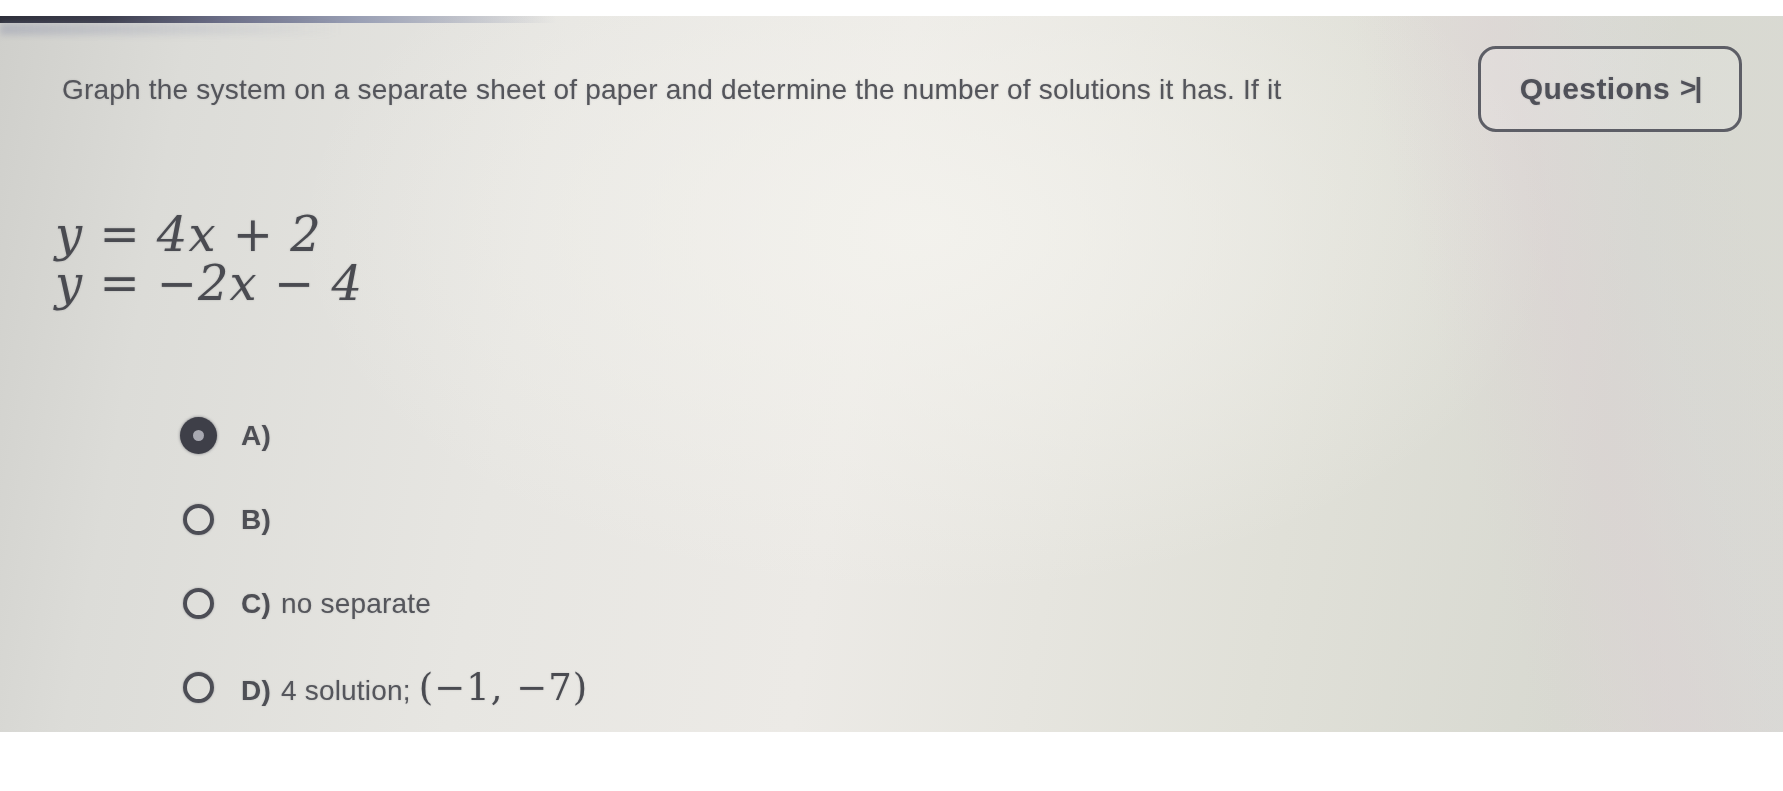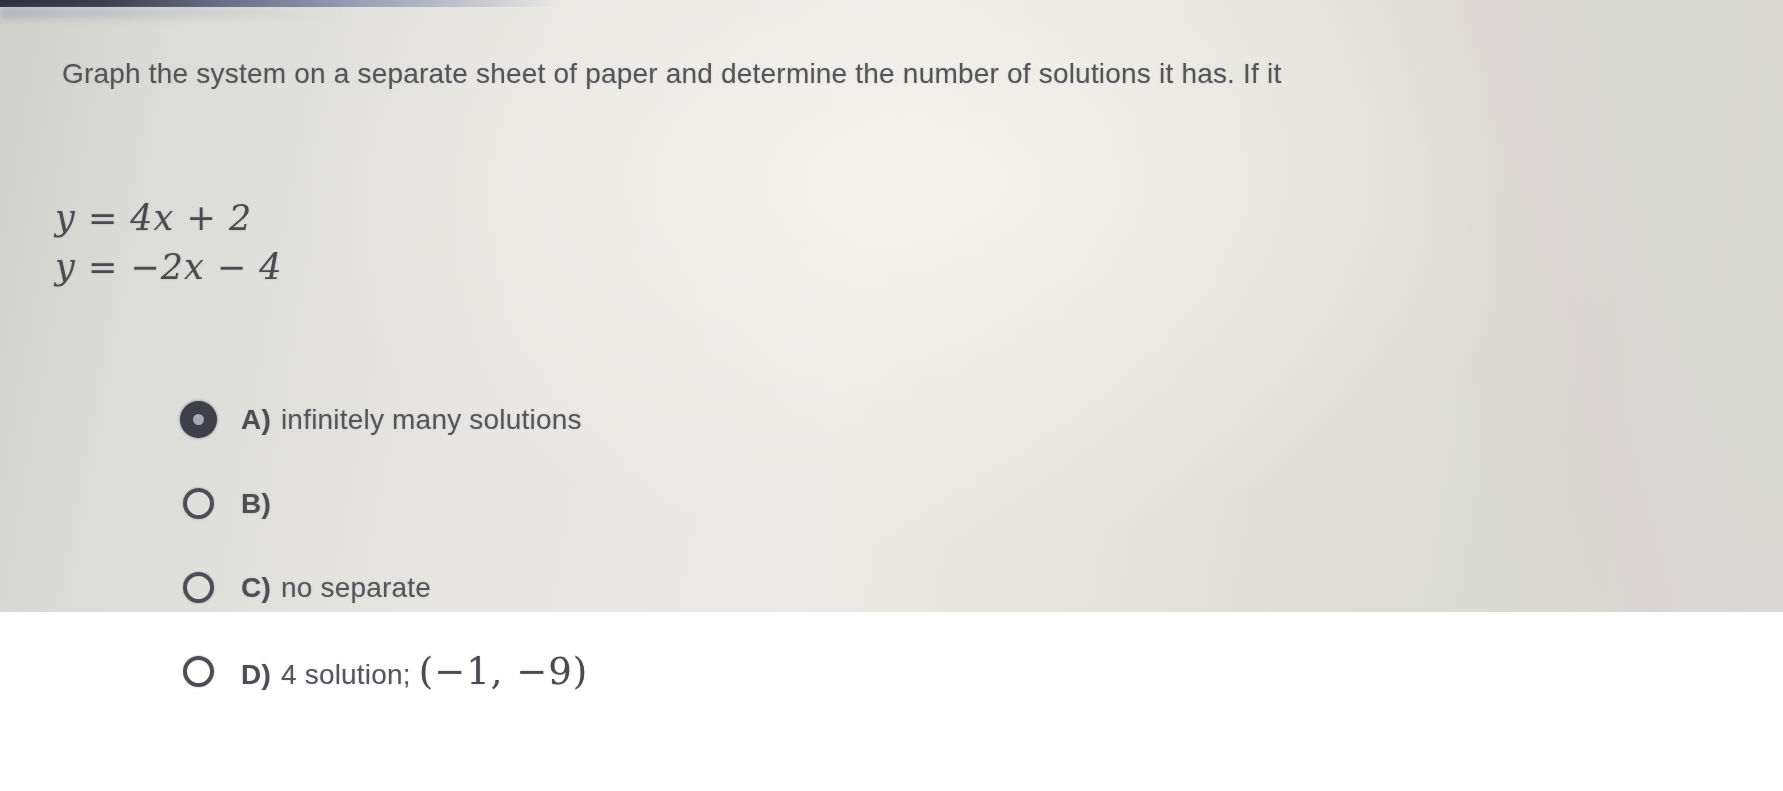--- a/index.html
+++ b/index.html
@@ -7,26 +7,27 @@
     padding: 0;
     width: 1783px;
     height: 791px;
     overflow: hidden;
     font-family: "Liberation Sans", sans-serif;
   }
 
   .screen {
     position: relative;
     width: 1783px;
-    height: 612px;
+    height: 716px;
     
     background:
       linear-gradient(75deg, rgba(0,0,0,0) 78%, rgba(221,203,213,0.30) 85%, rgba(215,210,220,0.18) 90%, rgba(0,0,0,0) 96%),
       radial-gradient(ellipse 900px 520px at 52% 30%, rgba(244,243,238,0.85), rgba(244,243,238,0) 70%),
       linear-gradient(100deg, #cfcfcb 0%, #dcdcd8 10%, #e7e6e2 30%, #eceae6 48%, #e0e0d8 72%, #d8d9d1 88%, #dadad4 100%);
+    margin-top: 16px;
   }
 
   
   .top-strip {
     position: absolute;
     top: 0; left: 0;
     width: 580px; height: 7px;
     background: linear-gradient(to right,
       #2e2f3a 0%, #3c3d4c 18%, #6a6d86 38%, #9aa0b5 62%, rgba(154,160,181,0) 96%);
   }
@@ -72,21 +73,21 @@
     font-size: 28px;
     letter-spacing: -2px;
     transform: translateY(-1px);
   }
 
   .equations {
     position: absolute;
     left: 55px; top: 194px;
     font-family: "DejaVu Serif", "Liberation Serif", serif;
     font-style: italic;
-    font-size: 35px;
+    font-size: 48px;
     line-height: 49px;
     color: #4a4b51;
     text-shadow: 0 0 2px rgba(74,75,81,0.3);
     letter-spacing: 1px;
   }
 
   .option {
     position: absolute;
     left: 180px;
     display: flex;
@@ -157,35 +158,38 @@
 
 <div class="screen">
 
   <div class="top-strip"></div>
   <div class="top-strip-haze"></div>
 
   <div class="question">
     <div>Graph the system on a separate sheet of paper and determine the number of solutions it has. If it</div>
   </div>
 
+  <button class="questions-btn">
+    <span>Questions</span>
+    <span class="nexticon">&gt;|</span>
+  </button>
 
   <div class="equations">
     <div>y = 4x + 2</div>
     <div>y = −2x − 4</div>
   </div>
 
   <div class="option row-a">
     <span class="radio-wrap">
       <span class="radio selected">
           <span class="dot"></span>
         </span>
     </span>
     <span class="opt-text">
       <span class="opt-letter">A)</span>
-      <span>infinitely many solutions</span>
     </span>
   </div>
 
   <div class="option row-b">
     <span class="radio-wrap">
       <span class="radio"></span>
     </span>
     <span class="opt-text">
       <span class="opt-letter">B)</span>
     </span>
@@ -201,17 +205,17 @@
     </span>
   </div>
 
   <div class="option row-d">
     <span class="radio-wrap">
       <span class="radio"></span>
     </span>
     <span class="opt-text">
       <span class="opt-letter">D)</span>
       <span>4 solution;</span>
-      <span class="opt-math">(−1, −9)</span>
+      <span class="opt-math">(−1, −7)</span>
     </span>
   </div>
 
 </div>
 
 </body></html>

